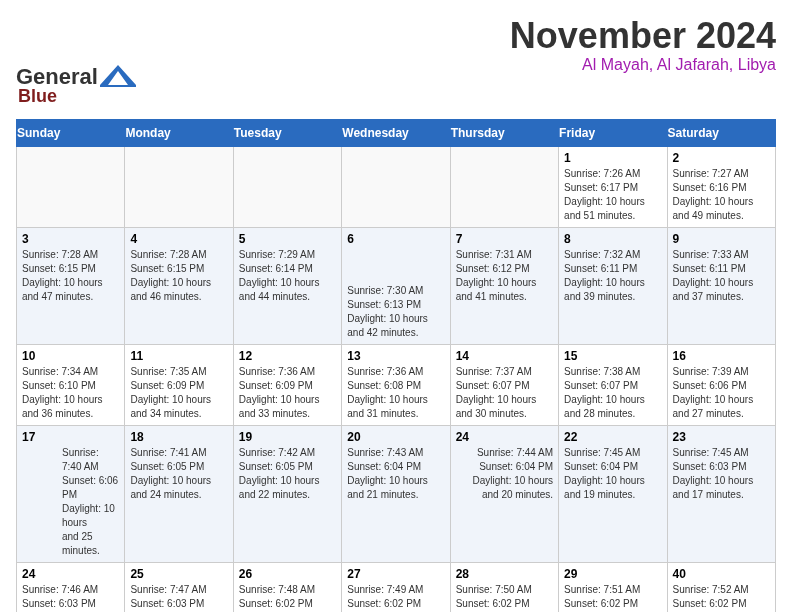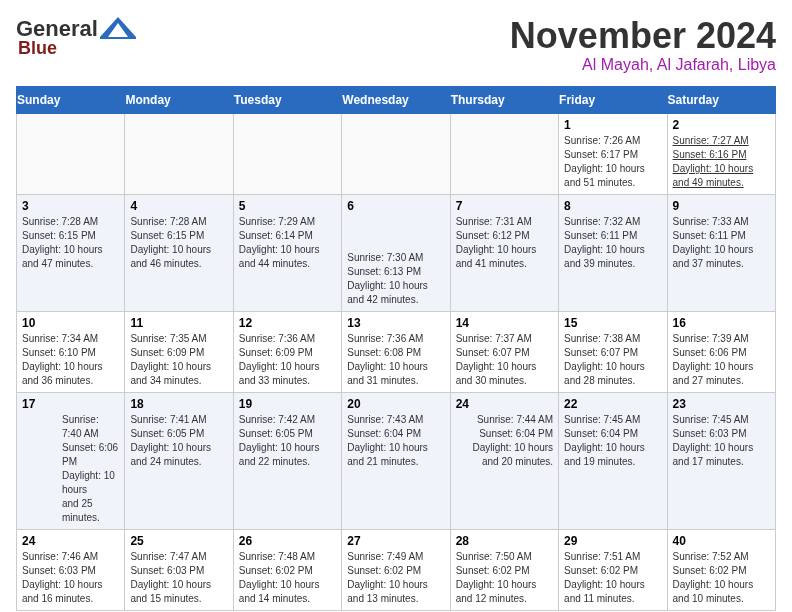--- a/index.html
+++ b/index.html
@@ -13,20 +13,21 @@
     .header-area {
       display: flex;
       justify-content: space-between;
       align-items: flex-start;
       margin-bottom: 12px;
     }
     .logo {
       display: flex;
       flex-direction: column;
       align-items: flex-start;
+      margin-top: 48px;
     }
     .title-area {
       text-align: right;
     }
     .month-title {
       font-size: 36px;
       font-weight: bold;
       color: #333;
       line-height: 1.1;
     }
@@ -120,21 +121,21 @@
         <td class="empty"></td>
         <td>
           <span class="day-number">1</span>
           <div class="day-info" style="white-space: pre-line;">Sunrise: 7:26 AM
 Sunset: 6:17 PM
 Daylight: 10 hours
 and 51 minutes.</div>
         </td>
         <td>
           <span class="day-number">2</span>
-          <div class="day-info" style="white-space: pre-line; text-decoration: underline;">Sunrise: 7:27 AM
+          <div class="day-info" style="white-space: pre-line;">Sunrise: 7:27 AM
 Sunset: 6:16 PM
 Daylight: 10 hours
 and 49 minutes.</div>
         </td>
       </tr>
       <tr class="row-even">
         <td>
           <span class="day-number">3</span>
           <div class="day-info" style="white-space: pre-line;">Sunrise: 7:28 AM
 Sunset: 6:15 PM

